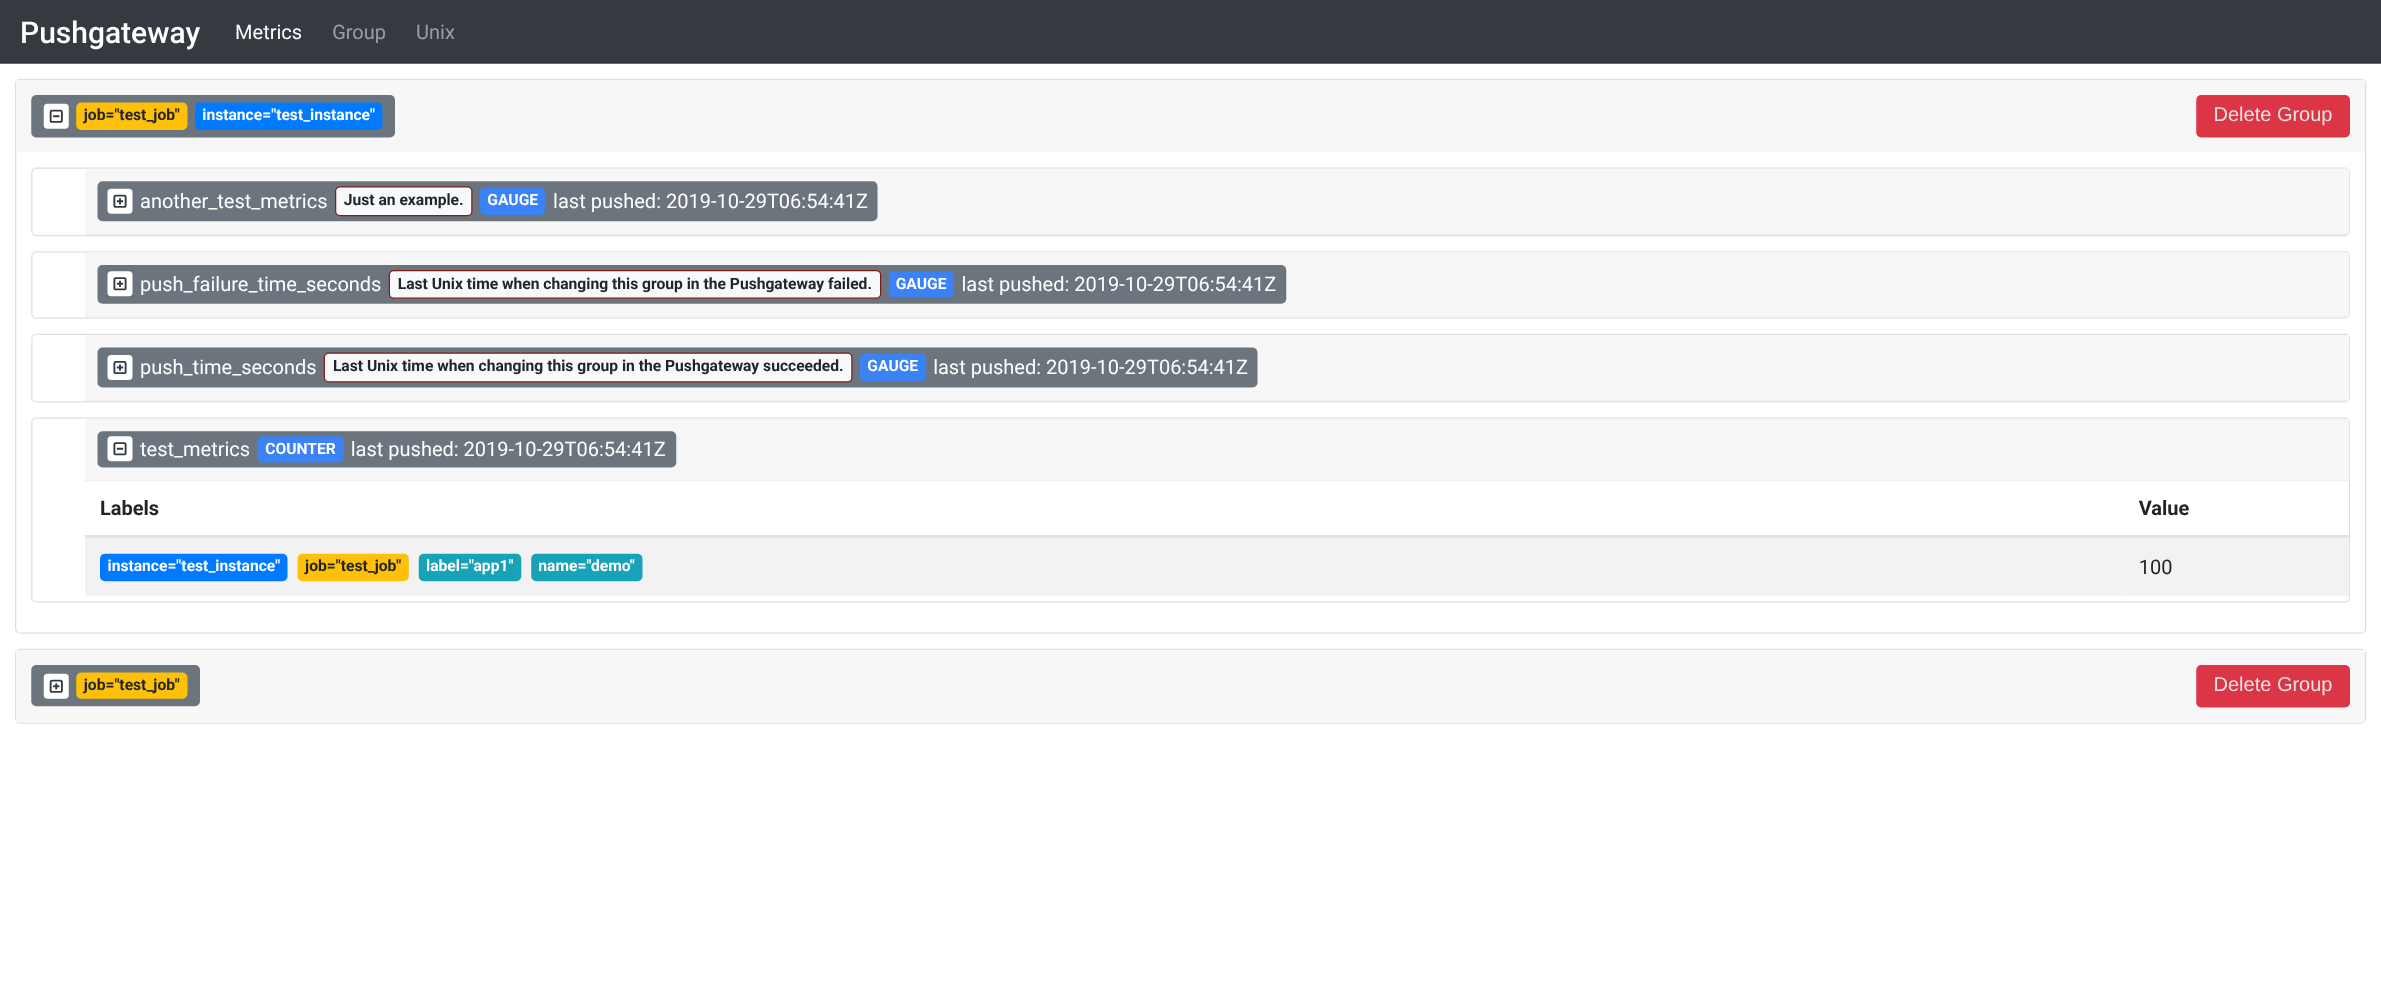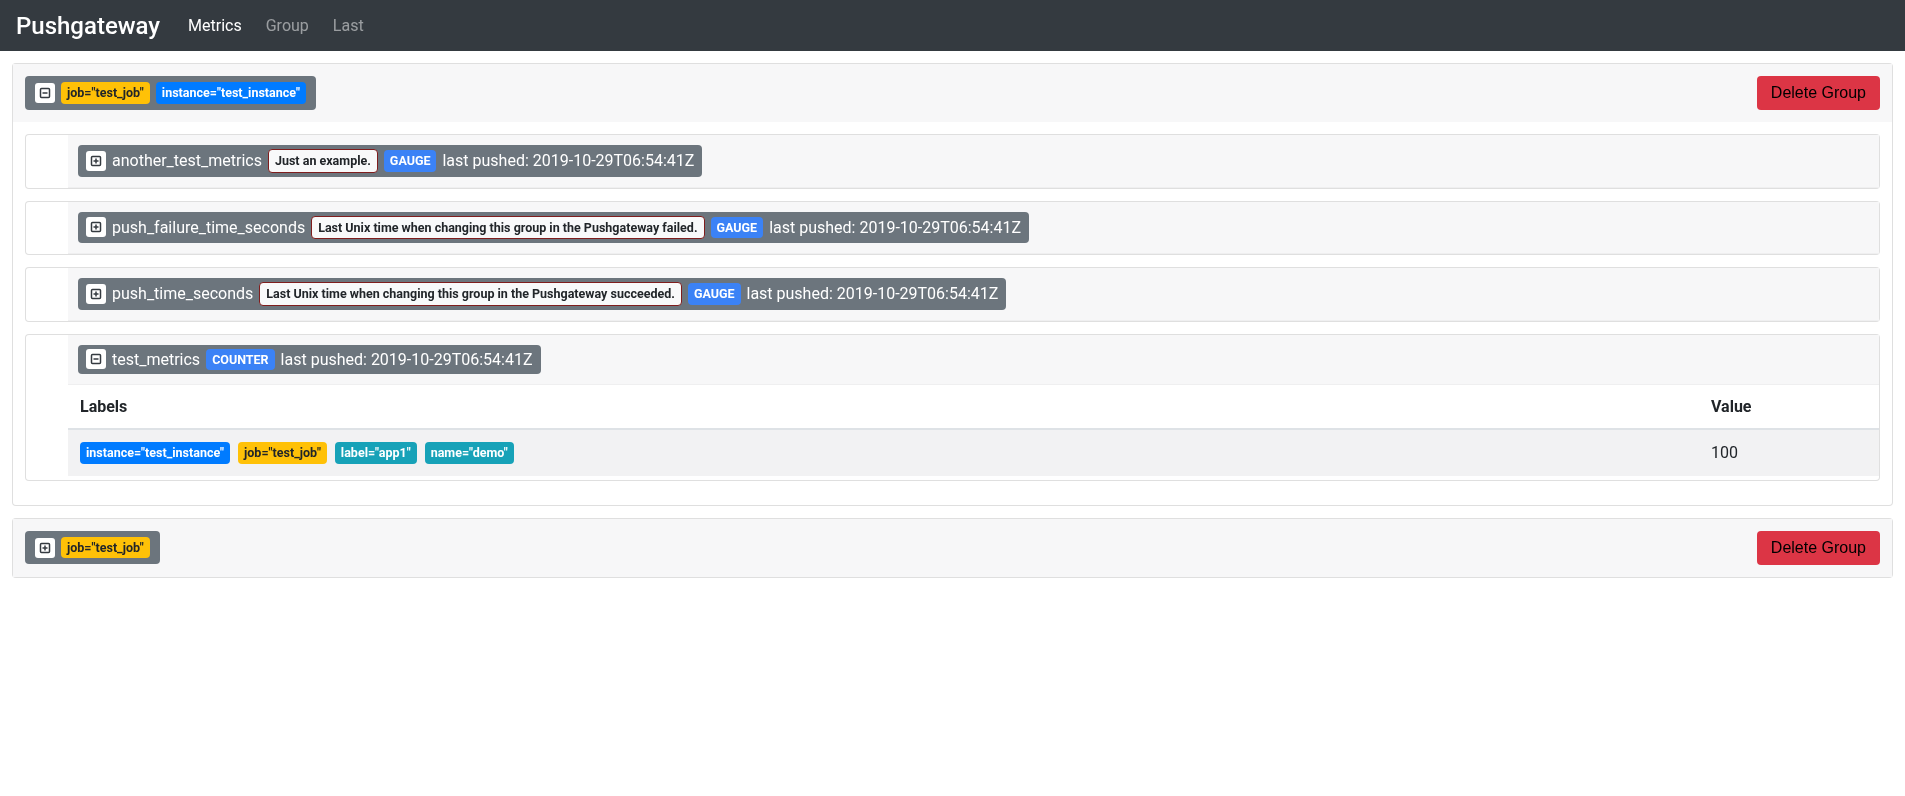--- a/index.html
+++ b/index.html
@@ -85,21 +85,21 @@
     line-height: 1.4;
     white-space: nowrap;
   }
   .badge-warning { background: #ffc107; color: #212529; }
   .badge-primary { background: #007bff; color: #fff; }
   .badge-info    { background: #17a2b8; color: #fff; }
   .badge-light   { background: #f8f9fa; color: #212529; border: 1px solid #7f1d1d; }
   .badge-success { background: #3b82f6; color: #fff; }
   .btn-danger {
     background: #dc3545;
-    color: #000000;
+    color: #e5e5e5;
     border: none;
     padding: 8px 14px;
     border-radius: 4px;
     font-size: 16px;
     cursor: pointer;
   }
   .metric-name { font-weight: 400; }
   .pushed { font-weight: 400; }
   .metric-card {
     border: 1px solid rgba(0,0,0,.125);
@@ -134,21 +134,21 @@
   .labels-cell .badge { margin-right: 4px; }
   .value-col { width: 180px; }
 </style>
 </head>
 <body>
 
 <nav class="navbar">
   <a class="navbar-brand">Pushgateway</a>
   <a class="nav-link active">Metrics</a>
   <a class="nav-link">Group</a>
-  <a class="nav-link">Last</a>
+  <a class="nav-link">Unix</a>
 </nav>
 
 <div class="container">
 
   <div class="card">
     <div class="card-header">
       <span class="chip-row">
         <span class="collapse-btn">
           <svg viewBox="0 0 24 24" fill="none" stroke="currentColor" stroke-width="3">
               <rect x="3" y="3" width="18" height="18" rx="2"></rect>

